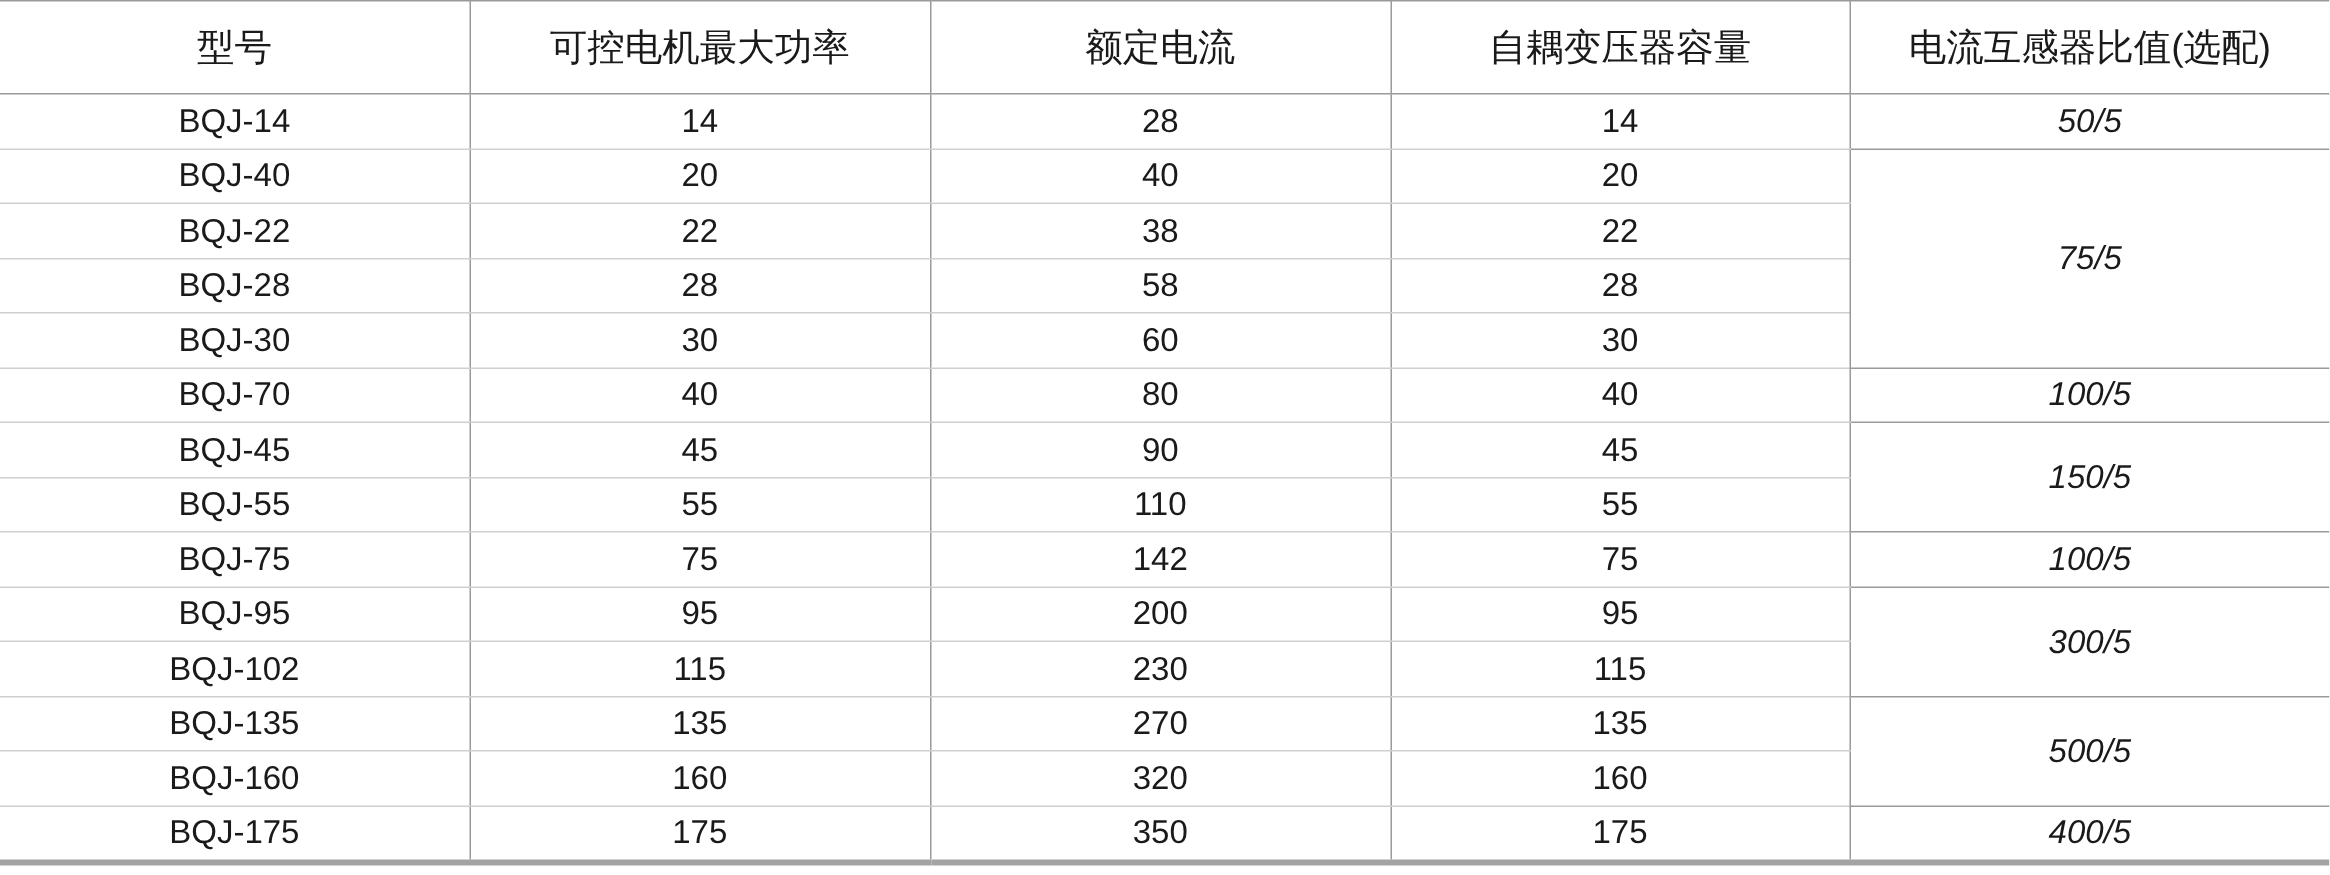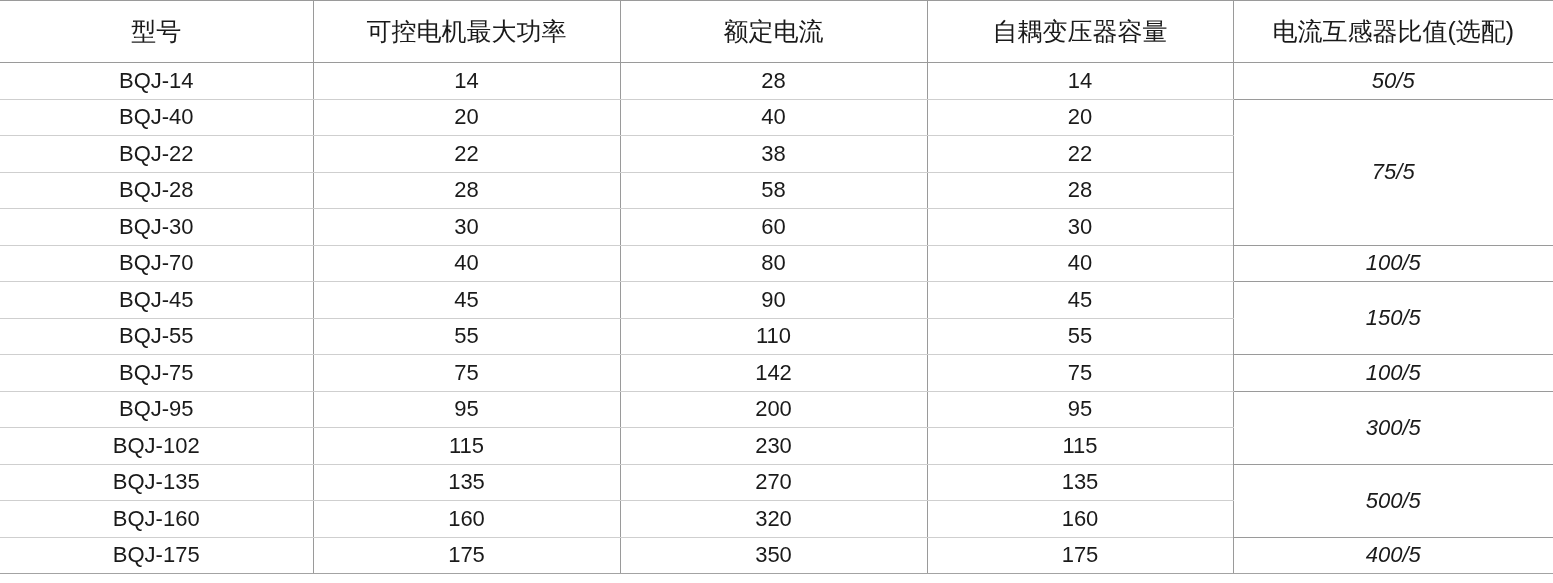--- a/index.html
+++ b/index.html
@@ -48,21 +48,21 @@
     border-top: 1px solid #9a9a9a;
     border-bottom: 1px solid #9a9a9a;
   }
   #spec-table tbody td {
     height: 35.5px;
     font-size: 22px;
     border-top: none;
     border-bottom: 1px solid #cfcfcf;
   }
   #spec-table tbody tr:last-child td {
-    border-bottom: 1px solid #a3a3a3;
+    border-bottom: 4px solid #a3a3a3;
   }
   
   #spec-table tbody td { border-left: 1px solid #9a9a9a; }
   #spec-table tbody td:first-child { border-left: none; }
 
   
   #spec-table td.ct {
     border-bottom: 1px solid #9a9a9a;
     font-size: 22px;
     font-style: italic;

